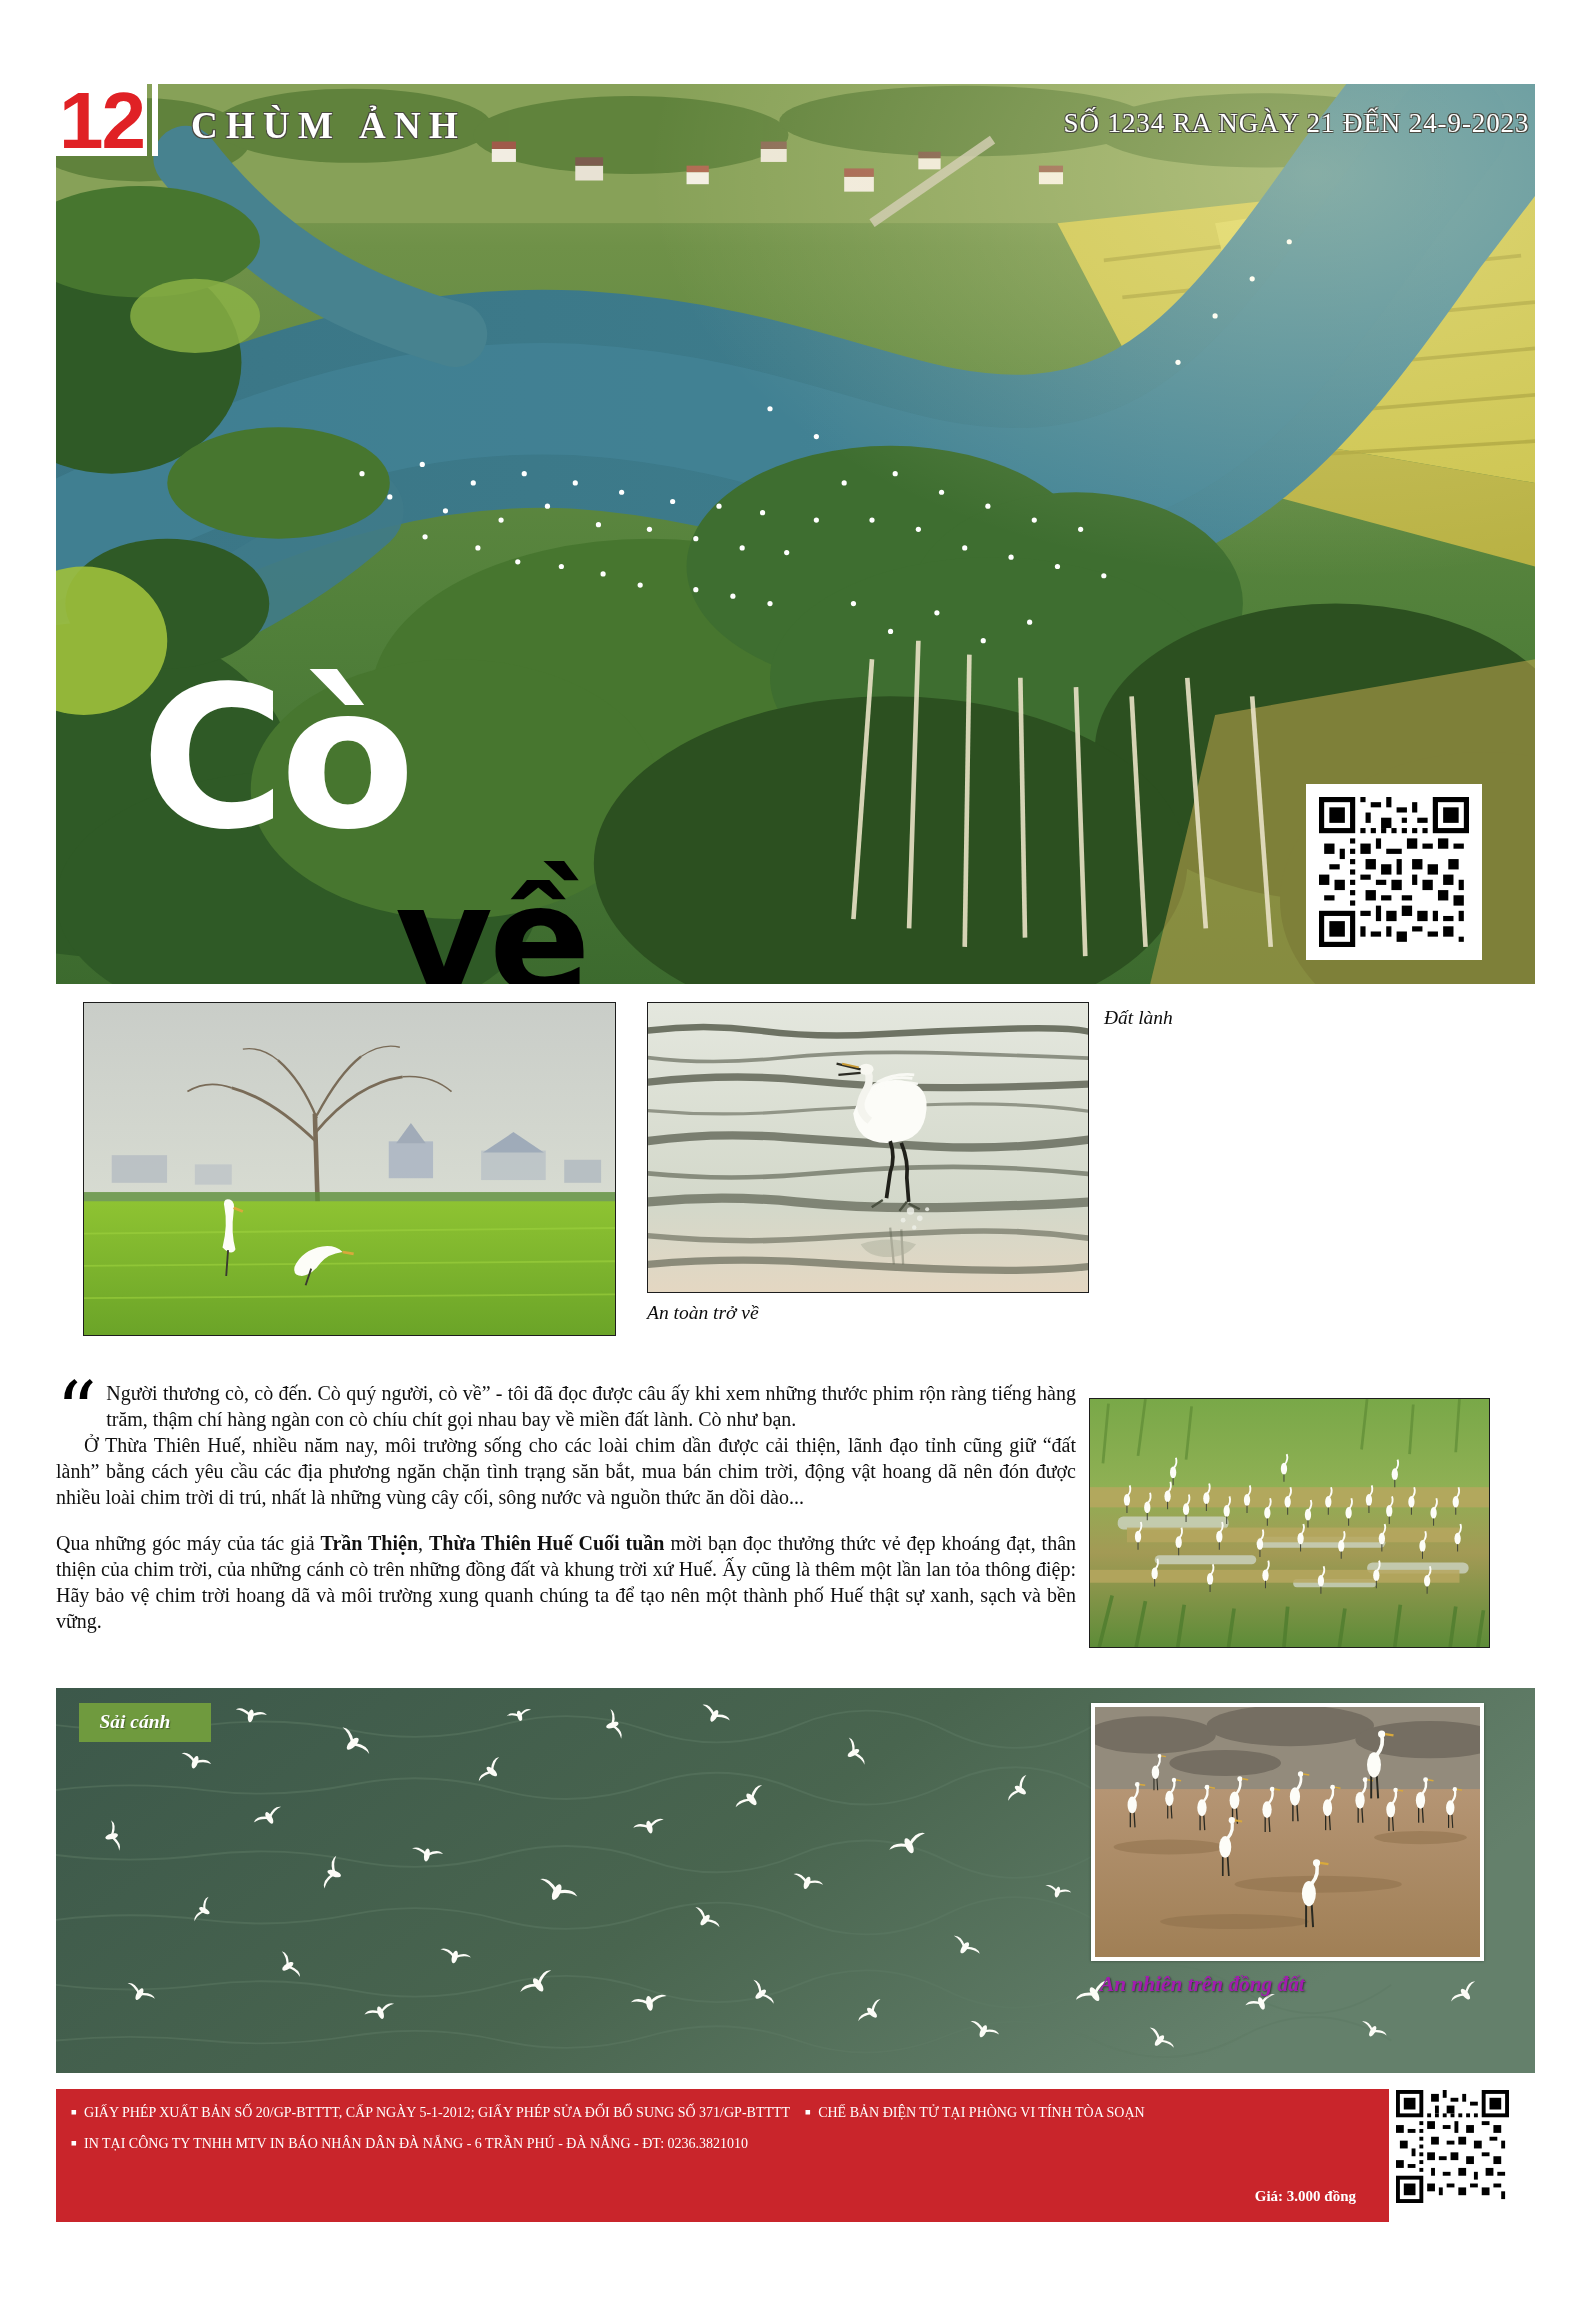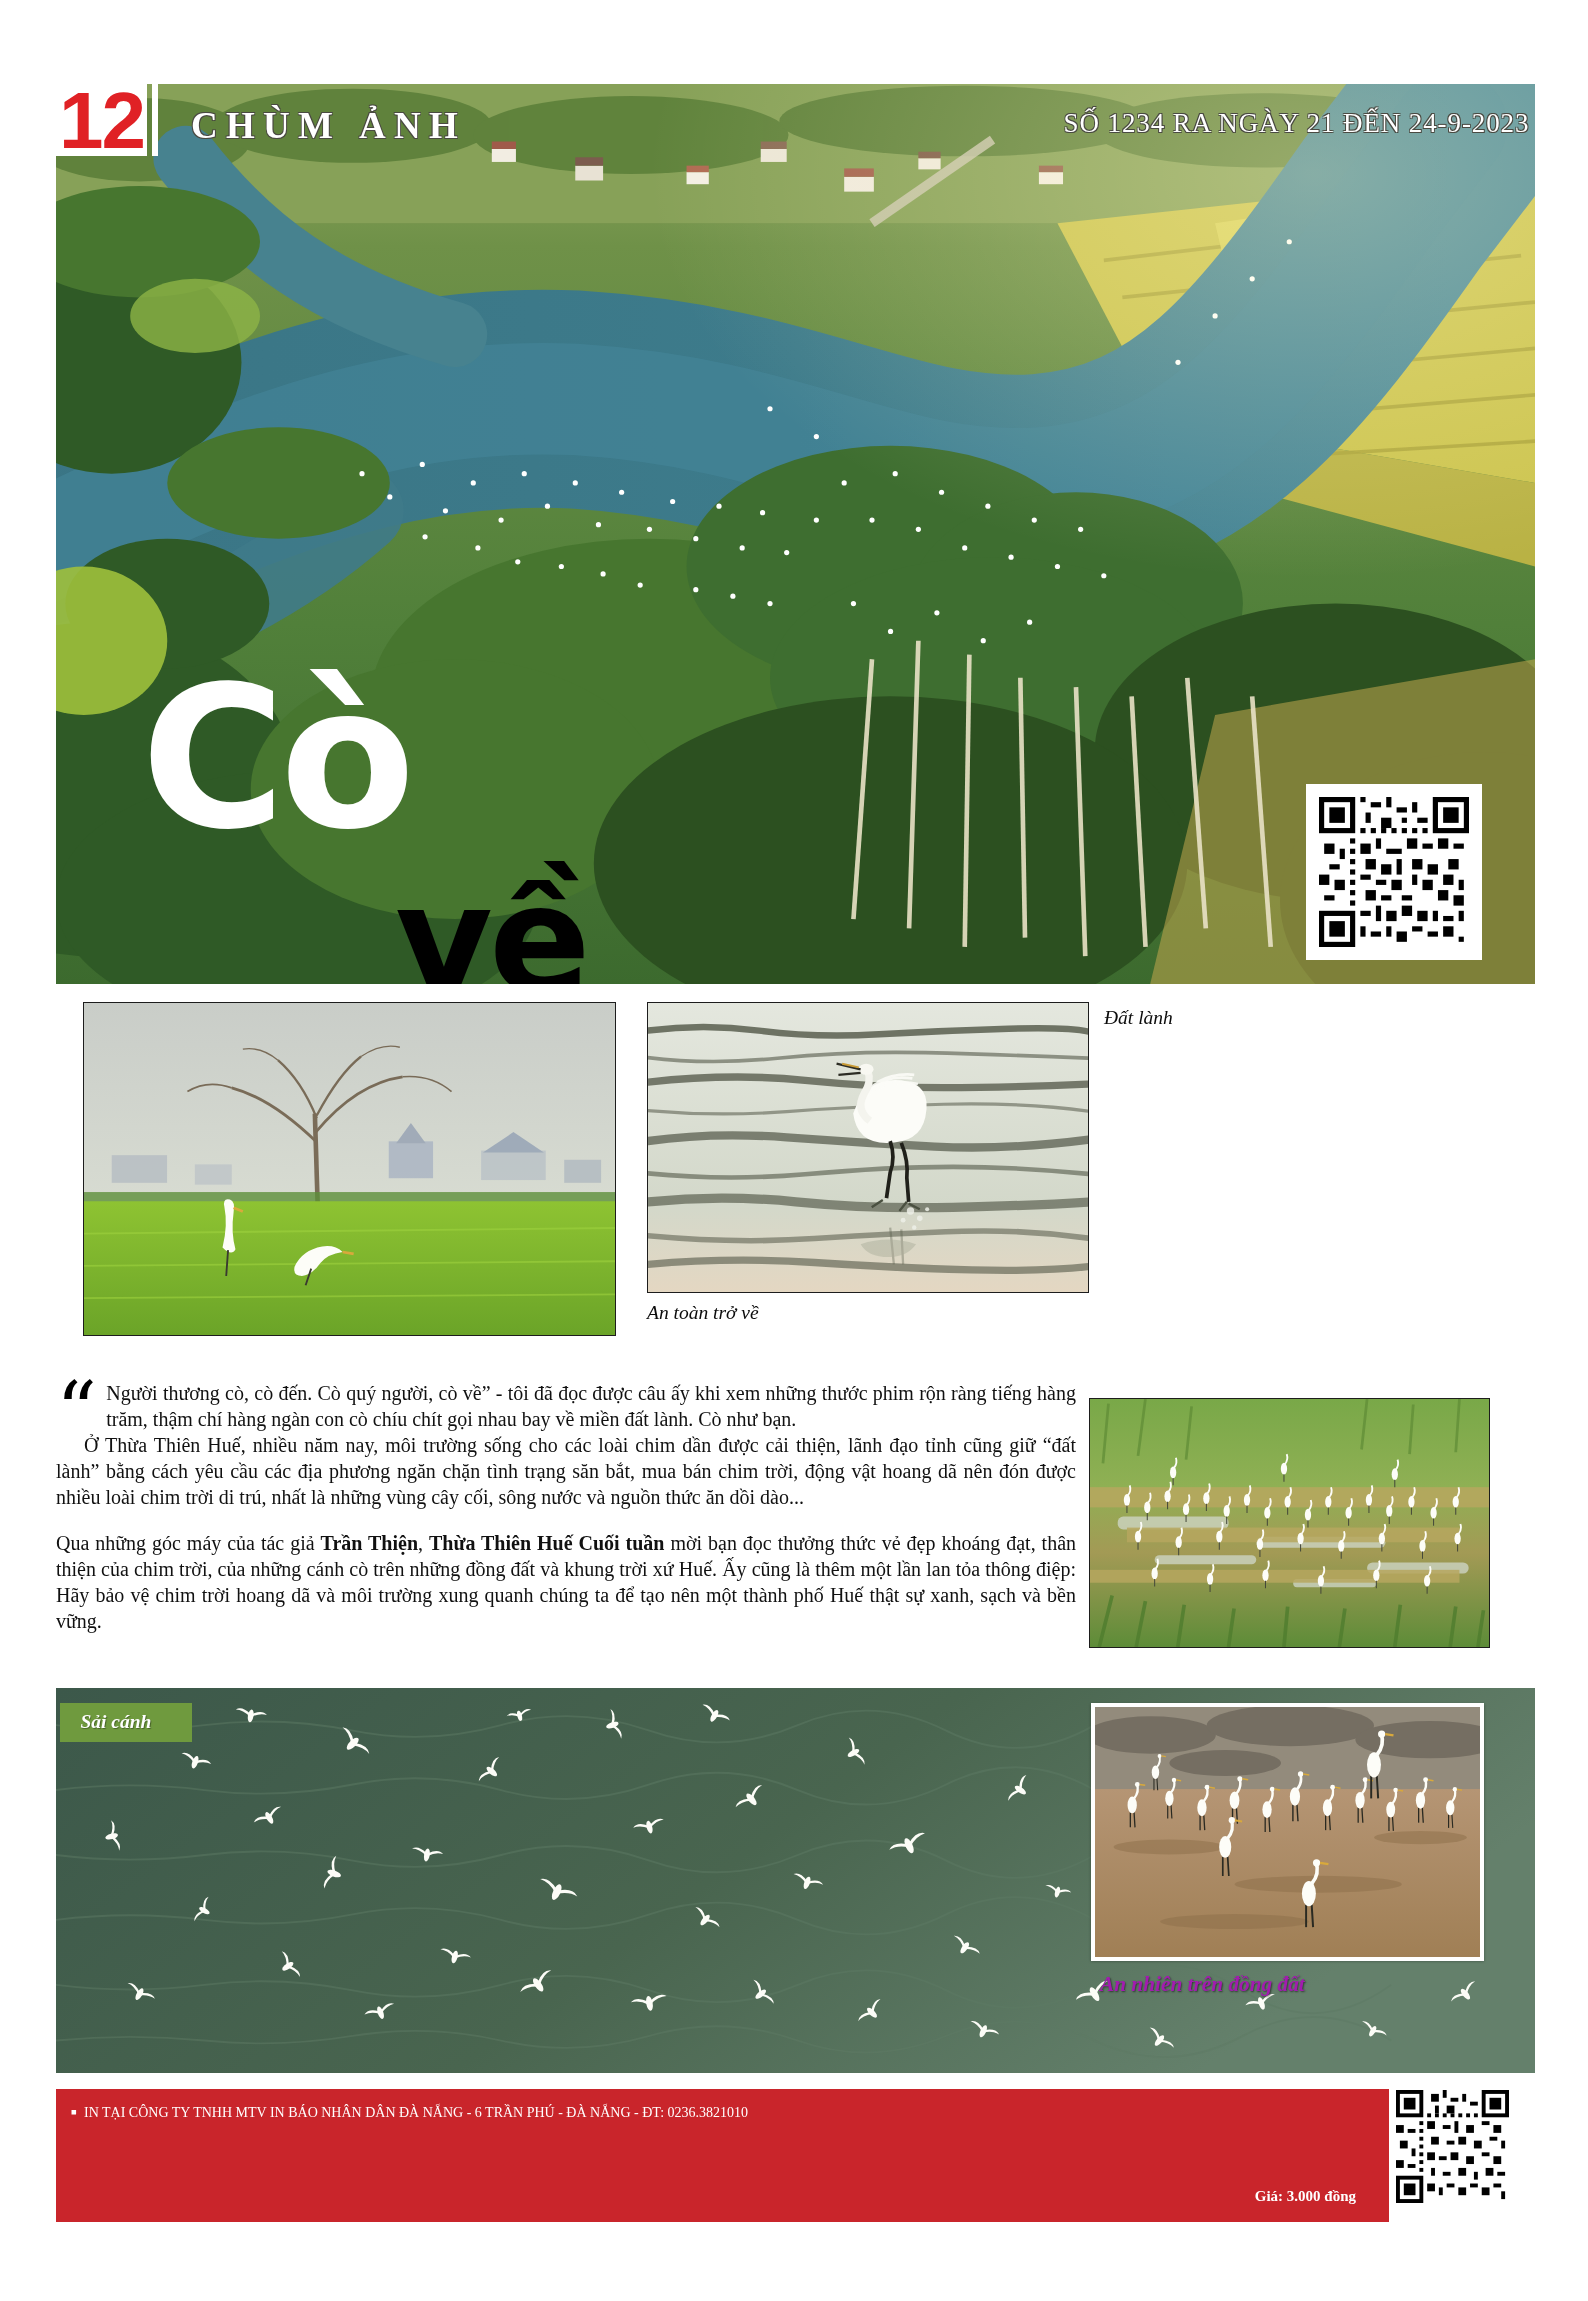--- a/index.html
+++ b/index.html
@@ -40,21 +40,21 @@
   .article p{margin:0;}
   .article .p23{text-indent:28px;}
   .article .p3{margin-top:20.4px;text-indent:0;}
   .dropquote{float:left;font-family:"DejaVu Serif",serif;font-size:80px;line-height:37px;
              padding:13px 9.3px 0 0;color:#000;}
   .bold{font-weight:700;}
   .photo-c{left:1089px;top:1398px;width:401px;height:250px;border:0.9px solid #1d1d1d;box-sizing:border-box;}
 
   
   .photo-d{left:56px;top:1688px;width:1479px;height:385px;overflow:hidden;}
-  .badge{left:4px;top:15px;background:#6f9a3e;color:#fff;font-style:italic;font-weight:700;
+  .badge{left:23px;top:15px;background:#6f9a3e;color:#fff;font-style:italic;font-weight:700;
          font-size:19.5px;padding:8.3px 41px 8.3px 20.4px;text-shadow:0.9px 0.9px 0.9px rgba(0,0,0,.35);}
   .inset{left:1035px;top:15px;width:393px;height:258px;border:4.6px solid #fff;box-sizing:border-box;
          box-shadow:0 0.9px 2.8px rgba(0,0,0,.35);}
   .cap-annhien{left:1044px;top:284px;color:#a21caf;font-weight:700;font-style:italic;font-size:21.3px;
                text-shadow:0.9px 0.9px 1.9px rgba(0,0,0,.5);}
 
   
   .footer{left:56px;top:2089px;width:1333px;height:133px;background:#c9252b;color:#fff;
           box-sizing:border-box;padding:9.3px 15px 0 15px;font-size:14px;line-height:29px;}
   .fline{white-space:nowrap;overflow:hidden;}
@@ -638,20 +638,23 @@
             <use href="#se" transform="translate(140 150) scale(1.3)"></use>
           <use href="#se" transform="translate(230 200) scale(1.5)"></use>
         </g>
       </svg>
     </div>
     <div class="abs cap-annhien">An nhiên trên đồng đất</div>
   </div>
 
   <div class="abs footer">
     <div class="fline">
+      <span class="fseg">GIẤY PHÉP XUẤT BẢN SỐ 20/GP-BTTTT, CẤP NGÀY 5-1-2012; GIẤY PHÉP SỬA ĐỔI BỔ SUNG SỐ 371/GP-BTTTT</span><span class="fseg">CHẾ BẢN ĐIỆN TỬ TẠI PHÒNG VI TÍNH TÒA SOẠN</span>
+    </div>
+    <div class="fline">
       <span class="fseg">IN TẠI CÔNG TY TNHH MTV IN BÁO NHÂN DÂN ĐÀ NẴNG - 6 TRẦN PHÚ - ĐÀ NẴNG - ĐT: 0236.3821010</span>
     </div>
     <div class="price">Giá: 3.000 đồng</div>
   </div>
 
   <div class="abs qr-footer">
     <svg class="svgfill" viewBox="0 0 29 29" xmlns="http://www.w3.org/2000/svg">
       <rect width="29" height="29" fill="#fff"></rect>
       <g fill="#000">
         <rect x="0" y="0" width="7" height="7"></rect>

